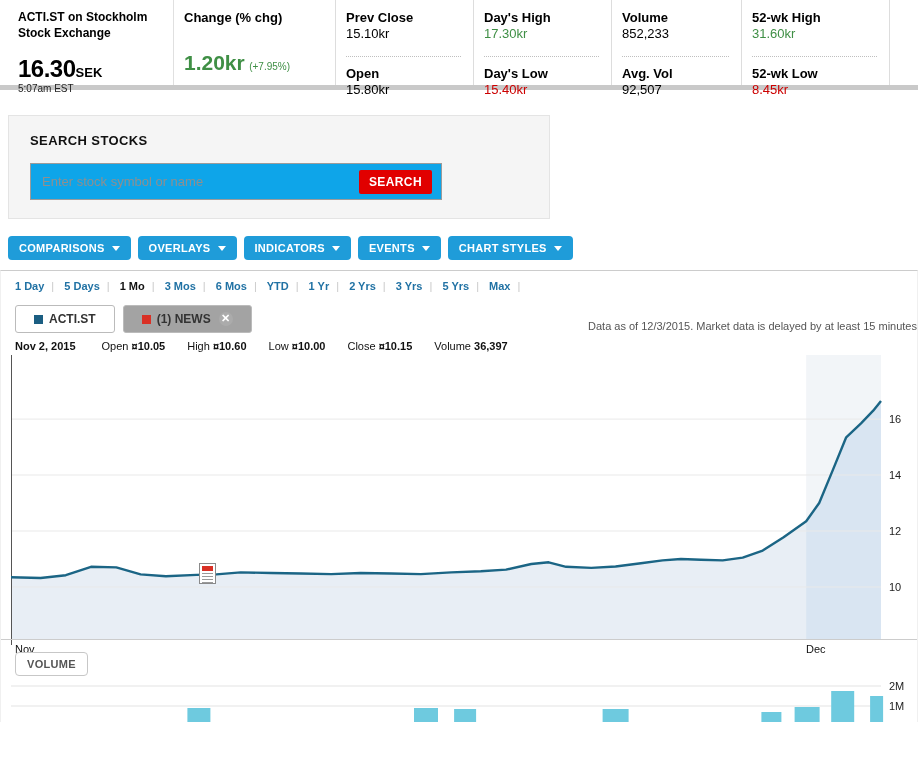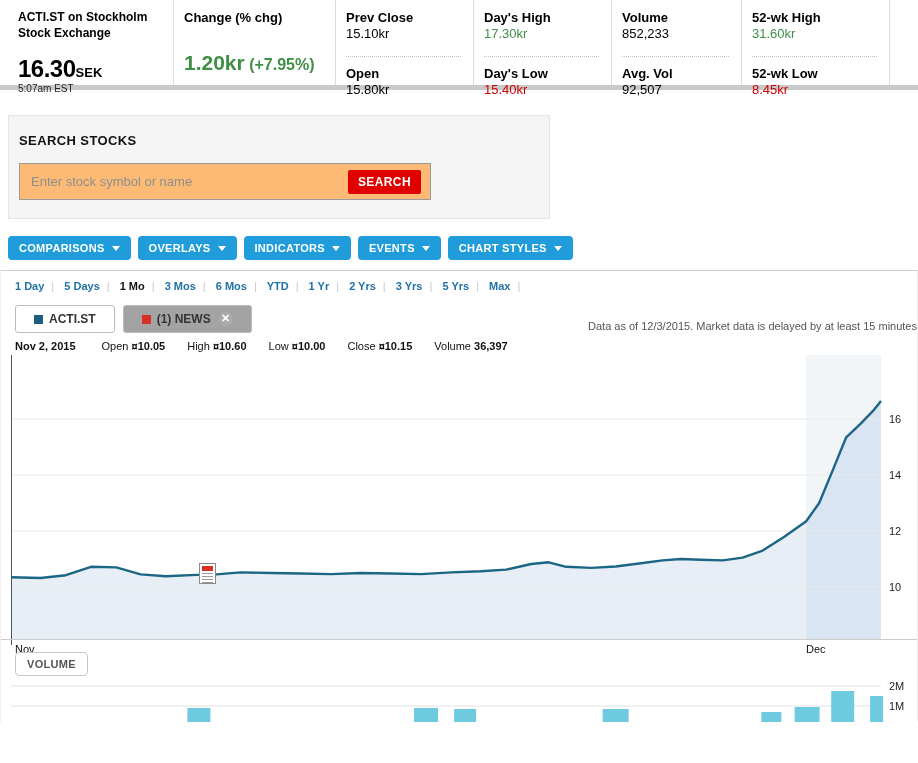--- a/index.html
+++ b/index.html
@@ -16,37 +16,37 @@
   .hcol.c5 { width:130px; }
   .hcol.c6 { width:148px; }
   .sym-name { font-size:12px; font-weight:bold; line-height:1.3; }
   .price-row { margin-top:14px; }
   .price { font-size:24px; font-weight:bold; letter-spacing:-0.5px; }
   .price-cur { font-size:13px; font-weight:bold; }
   .quote-time { font-size:10px; margin-top:0; color:#222; }
   .chg-label { font-size:13px; font-weight:bold; }
   .chg-val { margin-top:26px; }
   .chg-main { font-size:21px; font-weight:bold; }
-  .chg-pct { font-size:16px; font-weight:bold; }
+  .chg-pct { font-size:10px; font-weight:normal; }
   .stat { height:47px; }
   .stat.top { border-bottom:1px dotted #bfbfbf; }
   .stat.bot { padding-top:9px; }
   .stat-label { font-size:13px; font-weight:bold; }
   .stat-value { font-size:13px; margin-top:1px; }
   .up   { color:#3f8f45; }
   .down { color:#cc0000; }
 
   .gray-bar { height:5px; background:#c9c9c9; }
 
   
   .search-panel { width:542px; margin:25px 0 0 8px; height:104px;
-    background:#f5f5f5; border:1px solid #e4e4e4; padding:17px 20px 0 10px; }
+    background:#f5f5f5; border:1px solid #e4e4e4; padding:17px 20px 0 21px; }
   .search-title { font-size:13px; font-weight:bold; letter-spacing:.4px; color:#111; }
   .search-box { position:relative; margin-top:15px; width:412px; height:37px;
-    background:#fdba74; border:1px solid #9b9b9b; }
+    background:#0ea5e9; border:1px solid #9b9b9b; }
   .search-input { position:absolute; left:0; top:0; width:100%; height:100%;
     border:none; outline:none; padding:0 80px 0 11px; font-size:13px; color:#333;
     font-family:"Liberation Sans", sans-serif; background:transparent; }
   .search-input::placeholder { color:#8f8f8f; opacity:1; }
   .search-btn { position:absolute; right:9px; top:6px; height:24px; border:none;
     background:#e10000; color:#fff; font-weight:bold; font-size:12px;
     letter-spacing:.4px; padding:0 10px; cursor:pointer; border-radius:2px;
     font-family:"Liberation Sans", sans-serif; }
 
   

